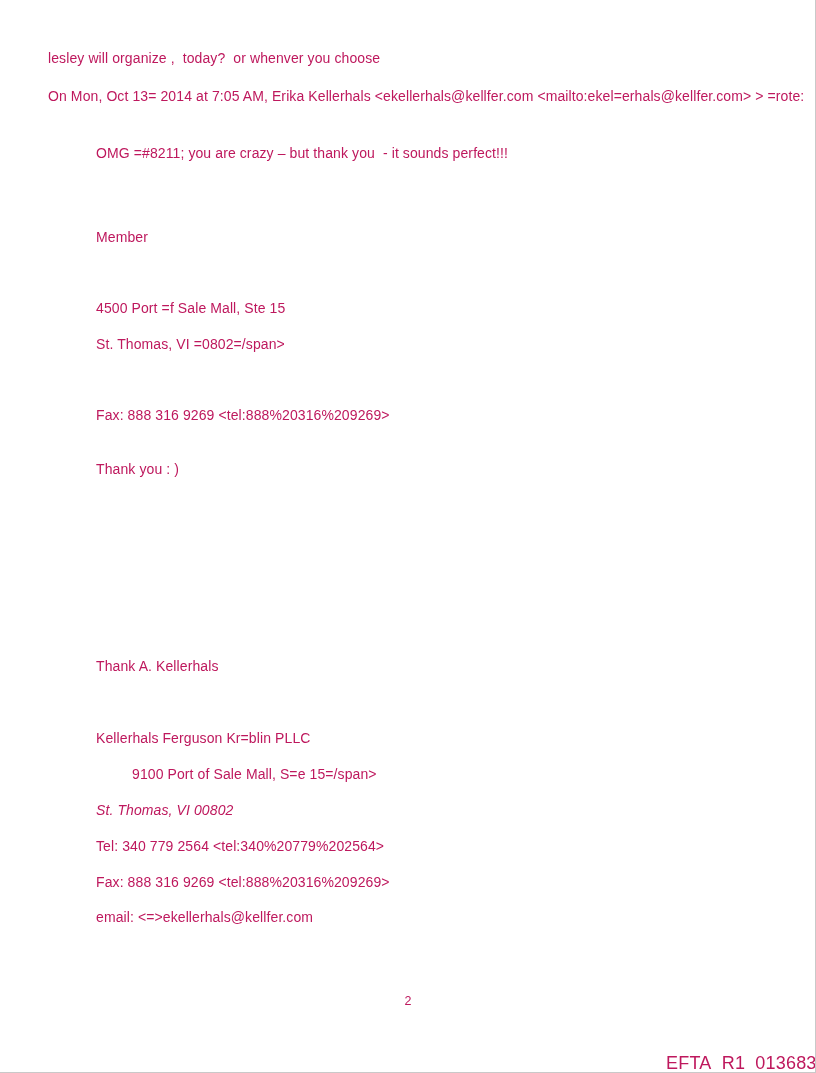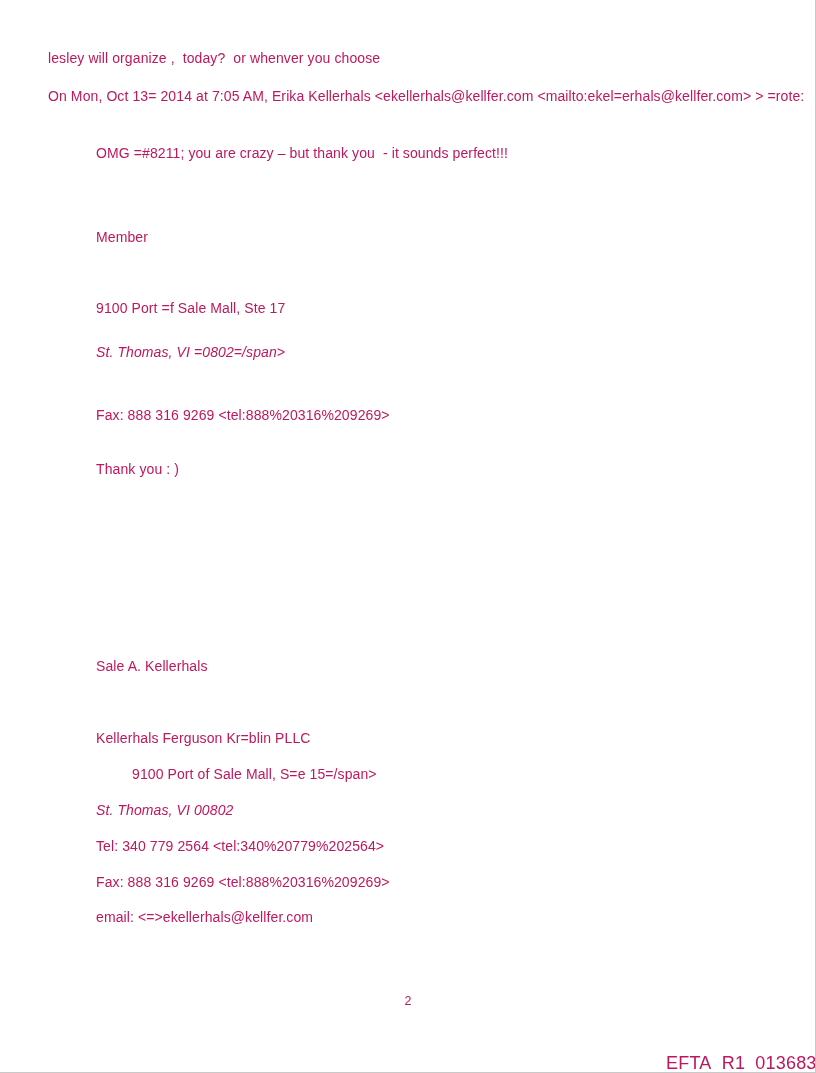--- a/index.html
+++ b/index.html
@@ -46,27 +46,27 @@
 <body>
 
 <div class="page">
 
   <div class="line" style="top:50px;  left:48px;">lesley will organize ,  today?  or whenver you choose</div>
   <div class="line" style="top:88px;  left:48px;">On Mon, Oct 13= 2014 at 7:05 AM, Erika Kellerhals &lt;ekellerhals@kellfer.com &lt;mailto:ekel=erhals@kellfer.com&gt; &gt; =rote:</div>
 
   <div class="line" style="top:145px; left:96px;">OMG =#8211; you are crazy – but thank you  - it sounds perfect!!!</div>
 
   <div class="line" style="top:229px; left:96px;">Member</div>
-  <div class="line" style="top:300px; left:96px;">9100 Port =f Sale Mall, Ste 17</div>
-  <div class="line" style="top:344px; left:96px;font-style:italic;">St. Thomas, VI =0802=/span&gt;</div>
+  <div class="line" style="top:300px; left:96px;">4500 Port =f Sale Mall, Ste 15</div>
+  <div class="line" style="top:336px; left:96px;">St. Thomas, VI =0802=/span&gt;</div>
   <div class="line" style="top:407px; left:96px;">Fax: 888 316 9269 &lt;tel:888%20316%209269&gt;</div>
 
   <div class="line" style="top:461px; left:96px;">Thank you : )</div>
 
-  <div class="line" style="top:658px; left:96px;">Sale A. Kellerhals</div>
+  <div class="line" style="top:658px; left:96px;">Thank A. Kellerhals</div>
   <div class="line" style="top:730px; left:96px;">Kellerhals Ferguson Kr=blin PLLC</div>
   <div class="line" style="top:766px; left:96px;margin-left:36px;">9100 Port of Sale Mall, S=e 15=/span&gt;</div>
   <div class="line" style="top:802px; left:96px;font-style:italic;">St. Thomas, VI 00802</div>
   <div class="line" style="top:838px; left:96px;">Tel: 340 779 2564 &lt;tel:340%20779%202564&gt;</div>
   <div class="line" style="top:874px; left:96px;">Fax: 888 316 9269 &lt;tel:888%20316%209269&gt;</div>
   <div class="line" style="top:909px; left:96px;">email: &lt;=&gt;ekellerhals@kellfer.com</div>
 
   <div class="page-number">2</div>
   <div class="bates">EFTA_R1_01368327</div>
 

